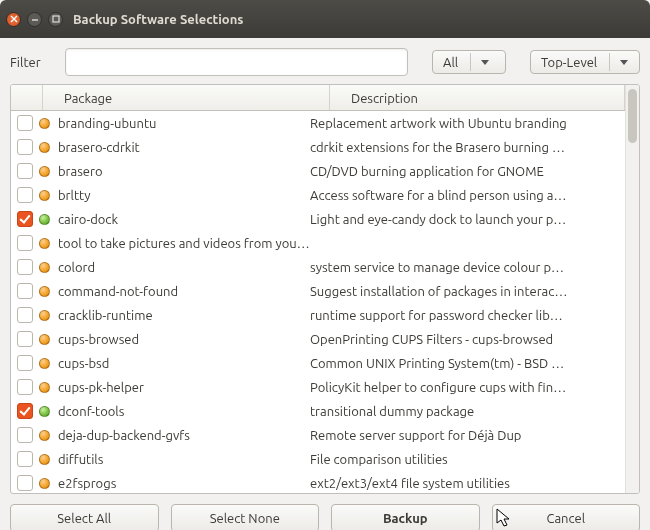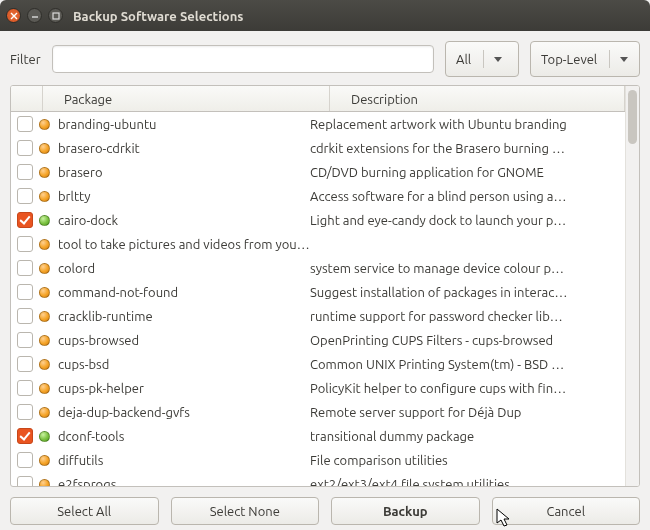--- a/index.html
+++ b/index.html
@@ -7,21 +7,21 @@
     margin: 0;
     font-family: "Ubuntu", "Liberation Sans", sans-serif;
     font-size: 13px;
     background: #f2f1f0;
     color: #3c3b37;
     width: 650px;
     height: 530px;
     overflow: hidden;
   }
   .titlebar {
-    height: 31px;
+    height: 38px;
     background: linear-gradient(#4c4b46, #3c3b37);
     display: flex;
     align-items: center;
     padding: 0 6px;
     gap: 6px;
     border-top-left-radius: 6px;
     border-top-right-radius: 6px;
   }
   .wbtn {
     width: 15px; height: 15px;
@@ -41,35 +41,35 @@
   .content {
     padding: 10px 10px 0 10px;
     background: #f2f1f0;
     height: calc(530px - 26px);
     display: flex;
     flex-direction: column;
   }
   .filterbar {
     display: flex;
     align-items: center;
-    gap: 11px;
+    gap: 24px;
     margin-bottom: 8px;
   }
   .filterlabel { font-size: 13px; }
   .filterinput {
     flex: 1;
     height: 28px;
     border: 1px solid #c3c0bb;
     border-radius: 4px;
     background: #fff;
     padding: 0 6px;
     box-shadow: inset 0 1px 2px rgba(0,0,0,0.08);
   }
   .combo {
-    height: 36px;
+    height: 24px;
     min-width: 74px;
     border: 1px solid #bab6ae;
     border-radius: 4px;
     background: linear-gradient(#fafaf9, #ecebe7);
     display: flex;
     align-items: center;
     padding: 0 8px 0 10px;
     gap: 8px;
     cursor: default;
   }
@@ -297,30 +297,30 @@
             <span class="pkg">cups-bsd</span>
             <span class="desc">Common UNIX Printing System(tm) - BSD …</span>
           </div>
           <div class="row">
             <span class="chk"></span>
             <span class="dot orange"></span>
             <span class="pkg">cups-pk-helper</span>
             <span class="desc">PolicyKit helper to configure cups with fin…</span>
           </div>
           <div class="row">
-            <span class="chk"></span>
-            <span class="dot orange"></span>
-            <span class="pkg">deja-dup-backend-gvfs</span>
-            <span class="desc">Remote server support for Déjà Dup</span>
-          </div>
-          <div class="row">
             <span class="chk checked"></span>
             <span class="dot green"></span>
             <span class="pkg">dconf-tools</span>
             <span class="desc">transitional dummy package</span>
+          </div>
+          <div class="row">
+            <span class="chk"></span>
+            <span class="dot orange"></span>
+            <span class="pkg">deja-dup-backend-gvfs</span>
+            <span class="desc">Remote server support for Déjà Dup</span>
           </div>
           <div class="row">
             <span class="chk"></span>
             <span class="dot orange"></span>
             <span class="pkg">diffutils</span>
             <span class="desc">File comparison utilities</span>
           </div>
           <div class="row">
             <span class="chk"></span>
             <span class="dot orange"></span>

